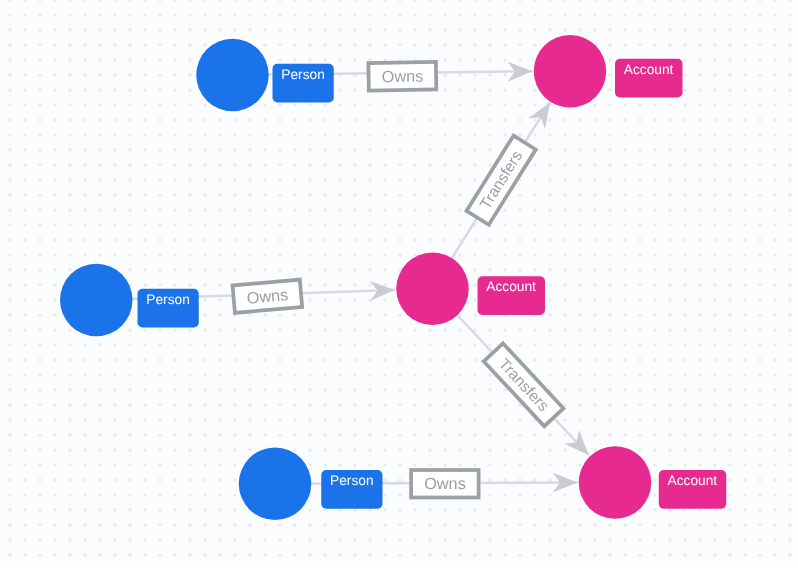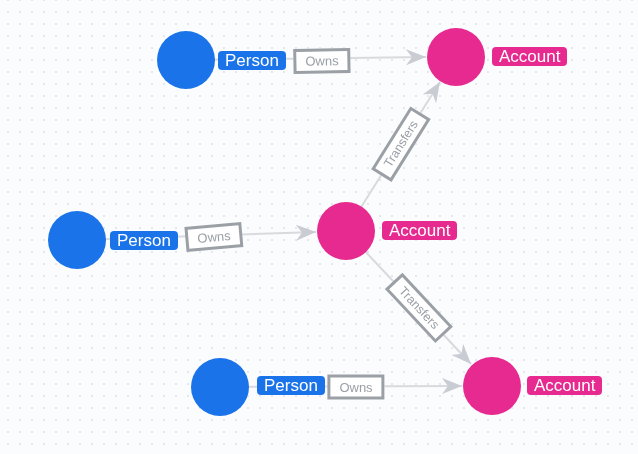--- a/index.html
+++ b/index.html
@@ -29,25 +29,25 @@
   .node {
     position: absolute;
     width: 58px;
     height: 58px;
     border-radius: 50%;
   }
   .node.person  { background: #1a73e8; }
   .node.account { background: #e62a8f; }
   .pill {
     position: absolute;
-    height: 19px;
+    height: 31px;
     line-height: 19px;
     padding: 0 7px;
     border-radius: 4px;
-    font-size: 17px;
+    font-size: 11px;
     color: #ffffff;
     white-space: nowrap;
   }
   .pill.person  { background: #1a73e8; }
   .pill.account { background: #e62a8f; text-align: right; }
   .edge-label {
     position: absolute;
     background: #ffffff;
     border: 3px solid #9aa0a6;
     color: #9aa0a6;

